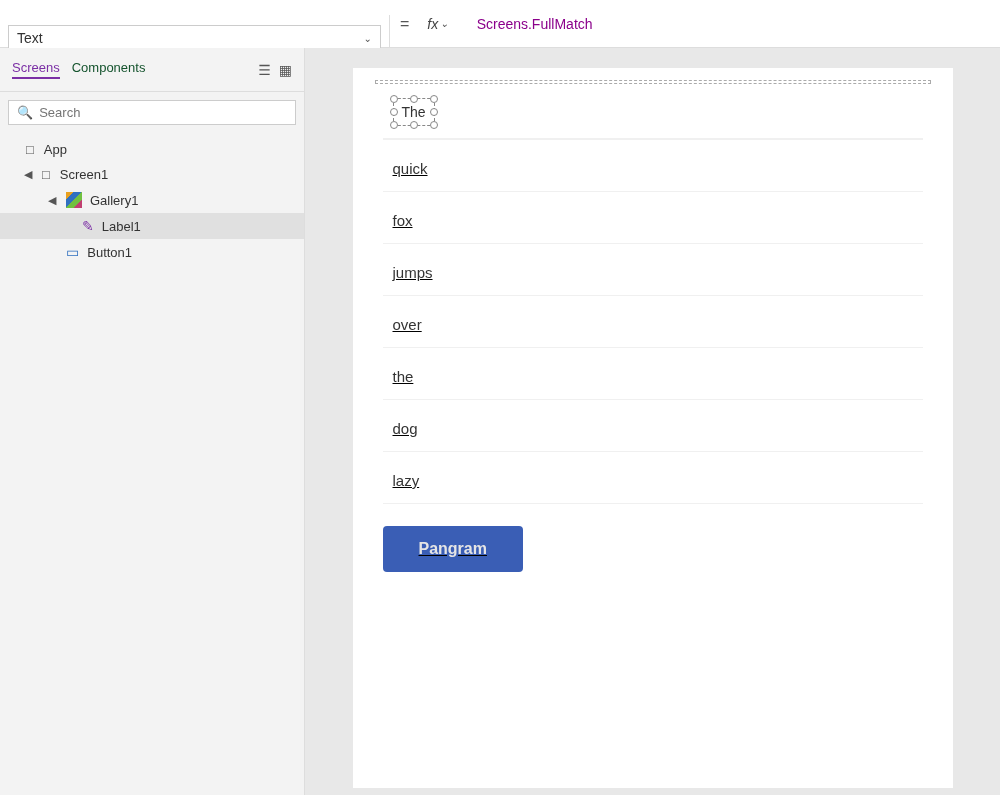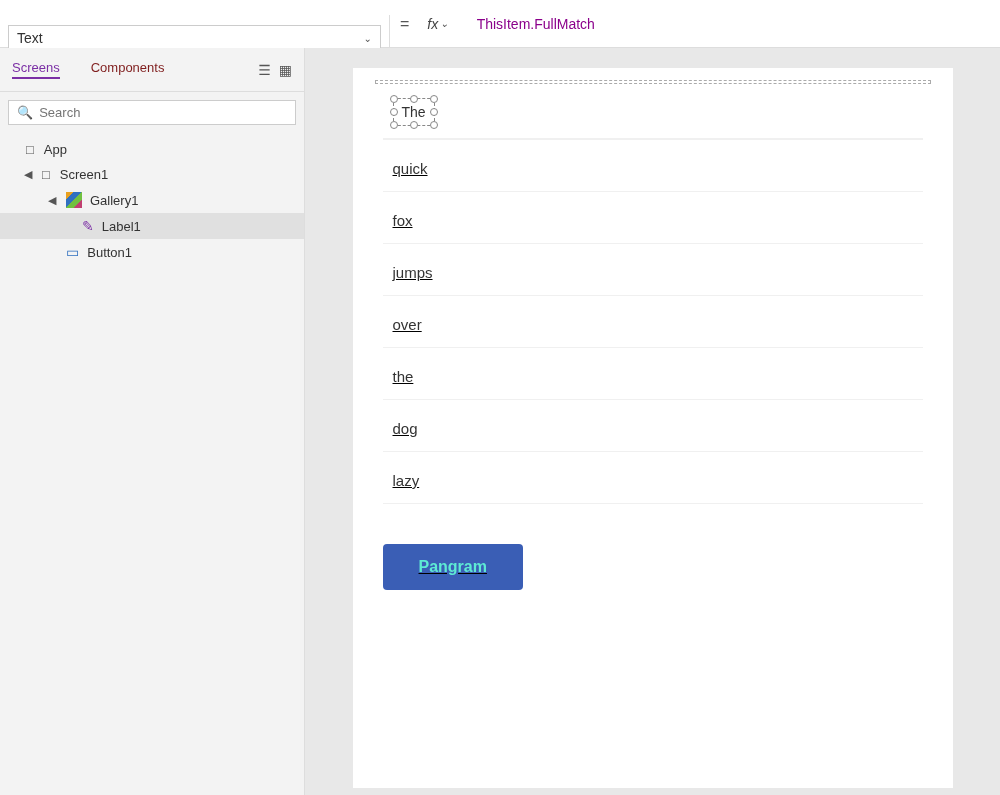--- a/index.html
+++ b/index.html
@@ -59,24 +59,24 @@
     }
     .sidebar-tabs {
       display: flex;
       align-items: center;
       justify-content: space-between;
       padding: 0 12px;
       height: 44px;
       background: #f3f3f3;
       border-bottom: 1px solid #ddd;
     }
-    .tabs-left { display: flex; gap: 31px; }
+    .tabs-left { display: flex; gap: 12px; }
     .tab {
       font-size: 13px;
-      color: #7f1d1d;
+      color: #14532d;
       cursor: pointer;
       padding-bottom: 2px;
     }
     .tab.active {
       color: #7b2fa5;
       border-bottom: 2px solid #7b2fa5;
       font-weight: 500;
     }
     .tabs-right { display: flex; gap: 8px; align-items: center; }
     .tab-icon { font-size: 14px; color: #555; cursor: pointer; }
@@ -177,23 +177,23 @@
     .gallery-row {
       padding: 20px 0 14px 10px;
       font-size: 15px;
       color: #333;
       border-bottom: 1px solid #f0f0f0;
     }
     .gallery-row:first-child { border-top: 1px solid #f0f0f0; }
 
     
     .canvas-button {
-      margin-top: 40px;
+      margin-top: 22px;
       background: #3a5eb5;
-      color: #5eead4;
+      color: #e5e5e5;
       border: none;
       padding: 14px 36px;
       font-size: 16px;
       font-weight: 600;
       border-radius: 4px;
       cursor: pointer;
       display: block;
     }
   </style>
 </head>
@@ -205,21 +205,21 @@
       <span class="property-dropdown-text">Text</span>
       <span class="chevron-icon">⌄</span>
     </div>
   </div>
   <span class="equals-sign">=</span>
   <div class="formula-bar">
     <span class="fx-icon">
       <em>fx</em>
       <span class="fx-chevron">⌄</span>
     </span>
-    <span class="formula-text">ThisItem.FullMatch</span>
+    <span class="formula-text">Screens.FullMatch</span>
   </div>
 </div>
 
 <div class="main">
 
   <div class="sidebar">
     <div class="sidebar-tabs">
       <div class="tabs-left">
         <span class="tab active">Screens</span>
         <span class="tab">Components</span>

